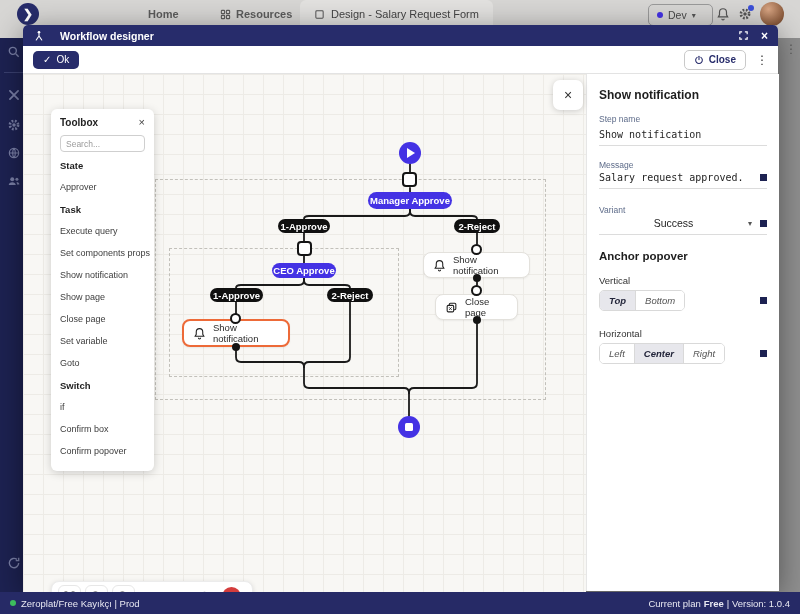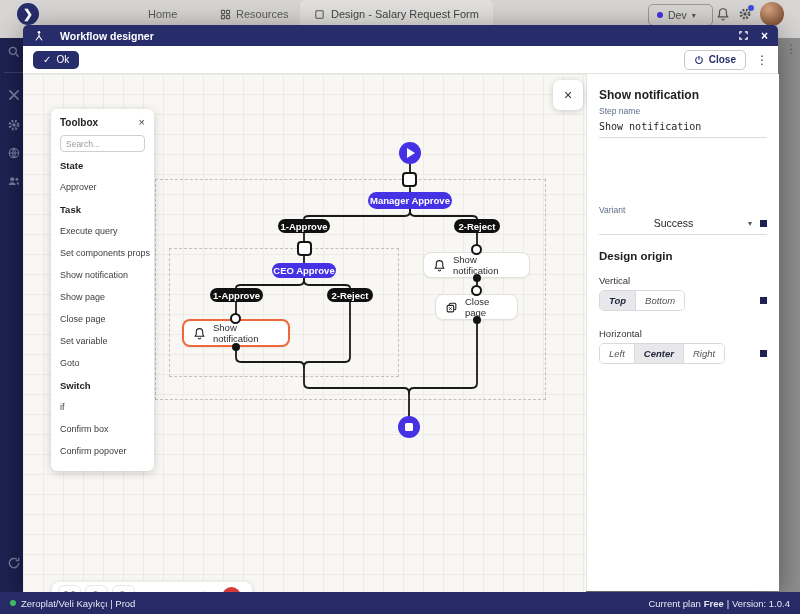--- a/index.html
+++ b/index.html
@@ -6,21 +6,21 @@
   body{width:800px;height:614px;position:relative;overflow:hidden;
        font-family:"Liberation Sans",sans-serif;background:#8f8f8f;
        -webkit-font-smoothing:antialiased;}
   .abs{position:absolute;}
   svg{display:block;}
 
   
   .app-header{left:0;top:0;width:800px;height:38px;background:#d7d6d4;z-index:1;}
   .logo{left:17px;top:3px;width:22px;height:22px;border-radius:50%;background:#272c6b;
         color:#fff;font-size:12px;font-weight:bold;display:flex;align-items:center;justify-content:center;}
-  .nav-item{top:8px;font-size:11px;color:#5c5c5c;display:flex;align-items:center;gap:5px;}
+  .nav-item{top:8px;font-size:11px;color:#5c5c5c;display:flex;align-items:center;gap:5px;font-weight:bold;}
   .app-tab{left:300px;top:0;height:28px;padding:0 14px;background:#e2e1df;border-radius:6px 6px 0 0;
            display:flex;align-items:center;gap:6px;font-size:11px;color:#444;}
   .env-btn{left:648px;top:4px;height:20px;padding:0 8px;border:1px solid #9a9a9a;border-radius:5px;
            display:flex;align-items:center;gap:5px;font-size:10.5px;color:#4a4a4a;}
   .dot-blue{width:6px;height:6px;border-radius:50%;background:#4432e4;}
   .avatar{left:760px;top:2px;width:24px;height:24px;border-radius:50%;
           background:radial-gradient(circle at 35% 30%,#d9a684,#8a5a3c 70%,#5f3b25);}
   .notif-dot{position:absolute;right:-2px;top:-2px;width:6px;height:6px;border-radius:50%;background:#3b4fd8;}
   .side-bar{left:0;top:38px;width:28px;height:554px;background:#1d2252;z-index:1;}
   .side-ic{left:7px;width:14px;height:14px;opacity:.75;}
@@ -401,36 +401,43 @@
     <button class="del-btn">
       <span class="del-circle">×</span>
     </button>
   </div>
 
   <button class="abs panel-close">×</button>
 
   <div class="abs panel">
     <div class="abs insp-title">Show notification</div>
 
-    <div class="abs" style="left:12px;top:32px;width:168px;">
+    <div class="abs" style="left:12px;top:40px;width:168px;">
       <div class="f-label">Step name</div>
       <input class="f-input" value="Show notification" style="">
     </div>
 
+    <div class="abs" style="left:12px;top:86px;width:168px;">
+      <div class="f-label">Message</div>
+      <div class="row-flex" style="border-bottom:1px solid #dcdcdc;padding:2px 0 5px 0;">
+        <input class="f-input" style="border: none; padding: 0px; width: 150px;" value="Salary request approved.">
+        <button class="bind-sq"></button>
+      </div>
+    </div>
 
     <div class="abs" style="left:12px;top:131px;width:168px;">
       <div class="f-label">Variant</div>
       <div class="sel-row">
         <span class="sel-val">Success</span>
         <span class="caret">▾</span>
         <button class="bind-sq"></button>
       </div>
     </div>
 
-    <div class="abs sec-title" style="left:12px;top:176px;">Design origin</div>
+    <div class="abs sec-title" style="left:12px;top:176px;">Anchor popover</div>
 
     <div class="abs grp-label" style="left:12px;top:201px;">Vertical</div>
     <div class="abs row-flex" style="left:12px;top:216px;width:168px;">
       <span class="seg">
         <button class="active">Top</button>
         <button>Bottom</button>
       </span>
       <button class="bind-sq"></button>
     </div>
 
@@ -442,20 +449,20 @@
         <button>Right</button>
       </span>
       <button class="bind-sq"></button>
     </div>
   </div>
 </div>
 
 <div class="abs app-footer">
   <span class="foot-left">
     <span class="dot-green"></span>
-    <span>Zeroplat/Veli Kayıkçı | Prod</span>
+    <span>Zeroplat/Free Kayıkçı | Prod</span>
   </span>
   <span style="display:flex;gap:3px;">
     <span>Current plan</span>
     <span style="font-weight:bold;">Free</span>
     <span>| Version: 1.0.4</span>
   </span>
 </div>
 
 </body></html>

